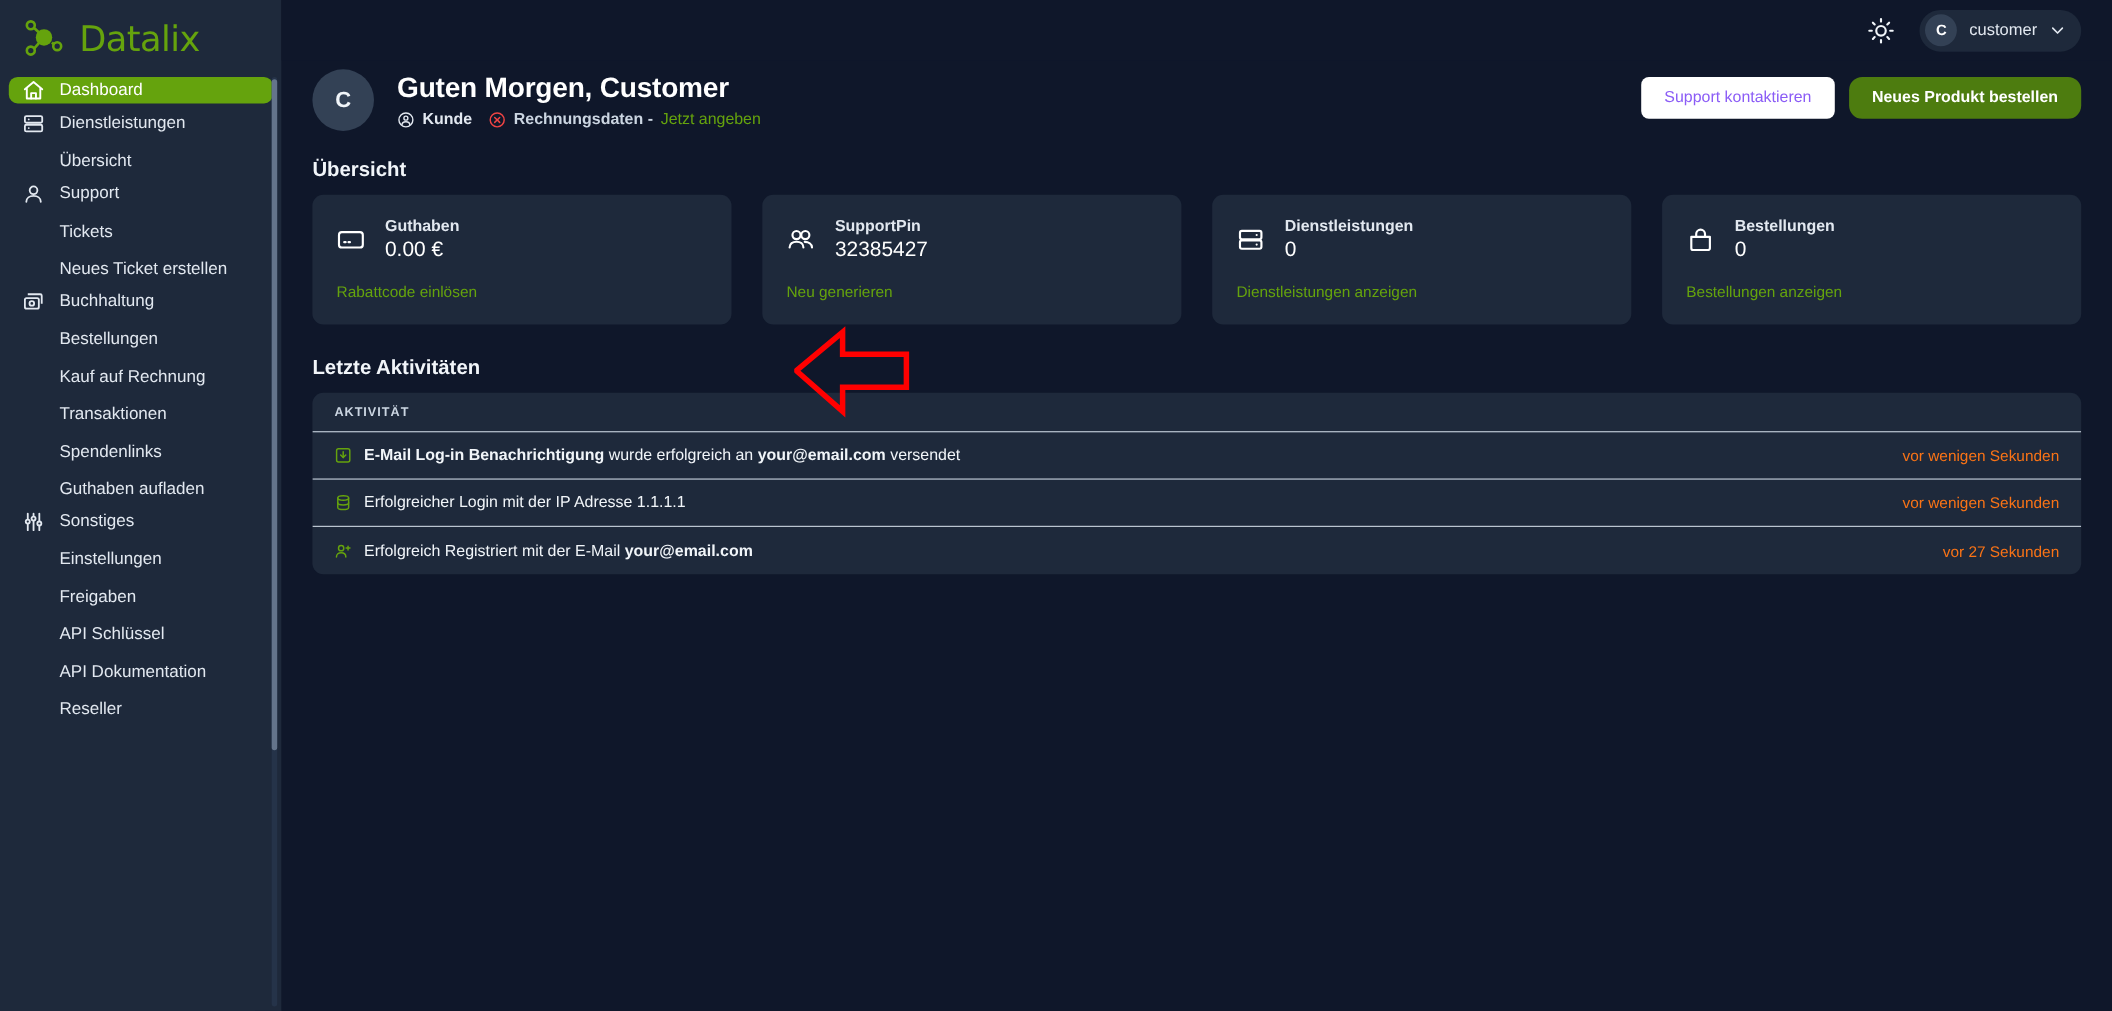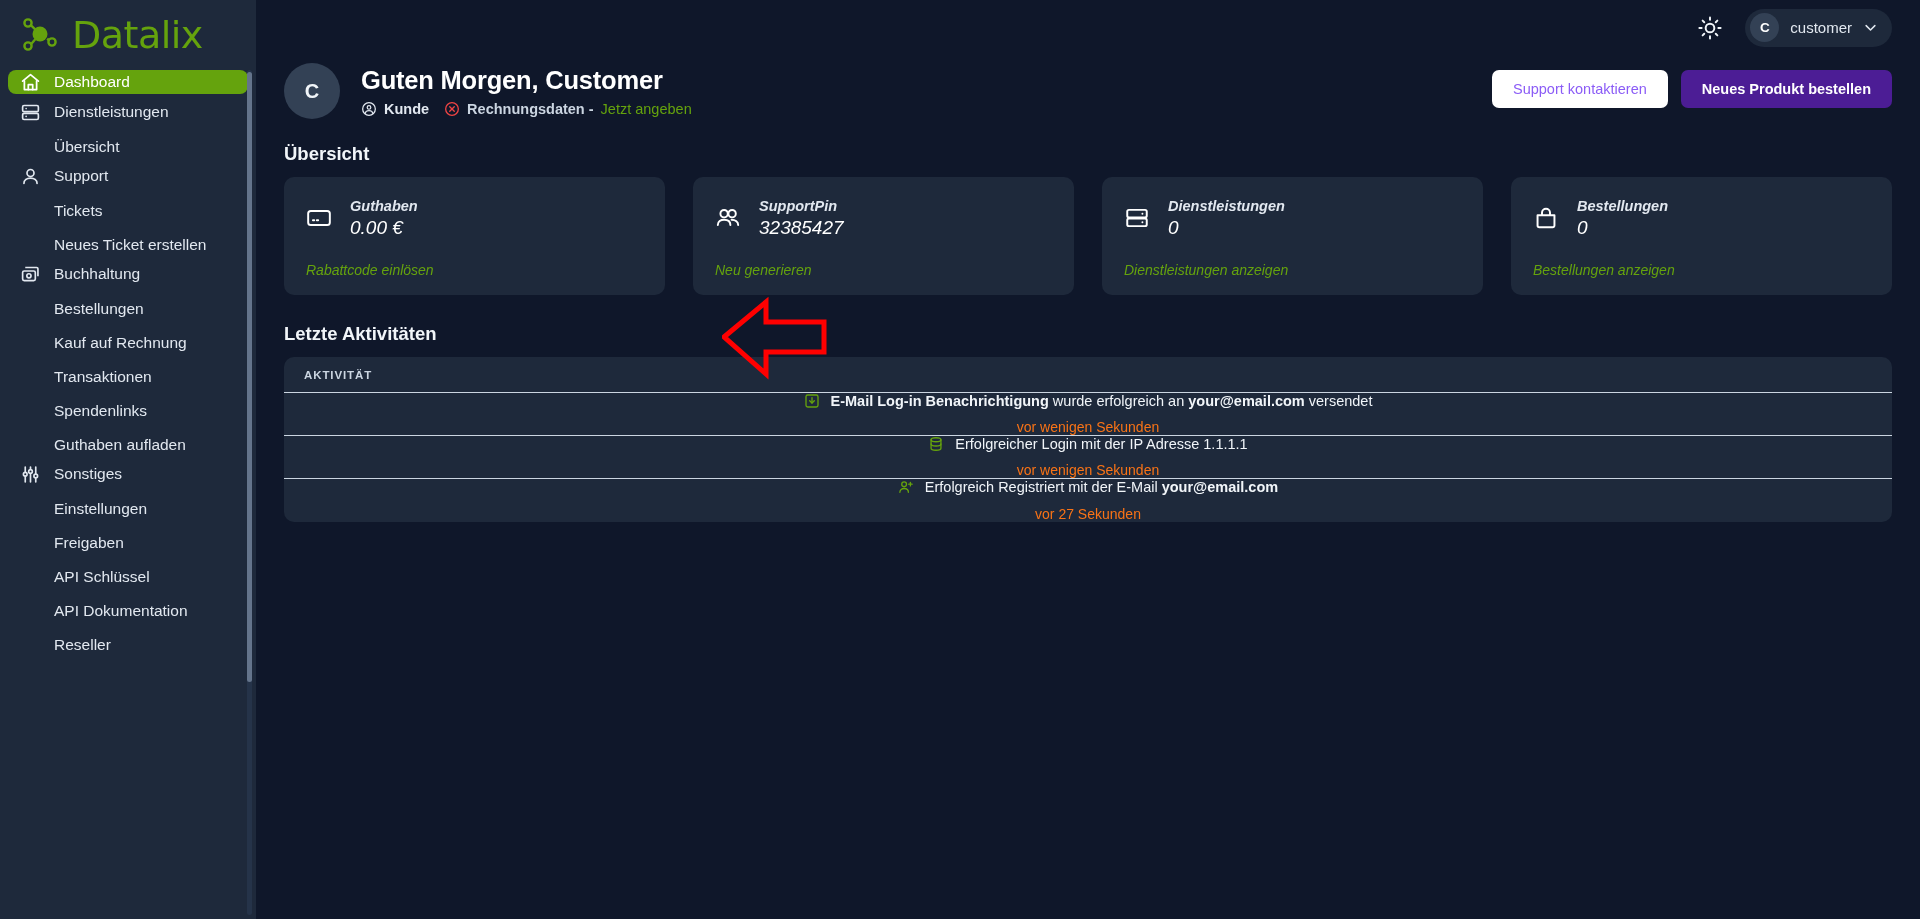--- a/index.html
+++ b/index.html
@@ -19,21 +19,21 @@
     position: relative;
     overflow: hidden;
   }
   .logo-row {
     height: 70px;
     display: flex; align-items: center;
     padding-left: 18px; gap: 10px;
   }
   .logo-mark { width: 44px; height: 44px; flex: 0 0 44px; }
   .logo-text {
-    color: #65a30d; font-size: 38px; font-weight: 400;
+    color: #65a30d; font-size: 32px; font-weight: 400;
     letter-spacing: -0.5px; line-height: 1;
     font-family: "DejaVu Sans", sans-serif;
   }
   .nav { padding: 0 8px; }
   .nav-group-item {
     display: flex; align-items: center; gap: 13px;
     height: 24px; padding: 0 12px;
     border-radius: 8px;
     color: #e2e8f0; font-size: 15.5px; font-weight: 500;
     margin-bottom: 6px;
@@ -108,32 +108,32 @@
 
   .greet-actions { display: flex; gap: 13px; padding-top: 7px; }
   .btn {
     height: 38px; padding: 0 21px; border-radius: 7px;
     font-size: 14.5px; font-weight: 600;
     display: flex; align-items: center; justify-content: center;
     cursor: pointer; border: none; white-space: nowrap;
     font-family: "Liberation Sans", sans-serif;
   }
   .btn-light { background: #ffffff; color: #8b5cf6; font-weight: 500; }
-  .btn-green { background: #4c1d95; color: #ffffff; }
+  .btn-green { background: #4d7c0f; color: #ffffff; border-radius: 12px; }
 
   .sec-title {
     color: #f1f5f9; font-size: 18.5px; font-weight: 600;
     margin-bottom: 12px;
   }
 
   .cards { display: flex; gap: 28px; margin-bottom: 28px; }
   .card {
     flex: 1 1 0; background: #1e293b; border-radius: 10px;
     padding: 20px 22px 17px 22px; min-height: 118px;
-    display: flex; flex-direction: column; justify-content: space-between; font-style: italic;
+    display: flex; flex-direction: column; 
   }
   .card-top { display: flex; align-items: center; gap: 18px; }
   .card-ico { width: 26px; height: 26px; flex: 0 0 26px; }
   .card-label { color: #e2e8f0; font-size: 14.5px; font-weight: 600; line-height: 1.25; }
   .card-value { color: #ffffff; font-size: 19px; font-weight: 500; margin-top: 2px; }
   .card-link {
     color: #65a30d; font-size: 14px; text-decoration: none;
     margin-top: 18px; display: inline-block; cursor: pointer;
   }
 
@@ -143,21 +143,20 @@
     padding: 0 20px; border-bottom: 1px solid #cbd5e1;
   }
   .panel-head .th {
     color: #cbd5e1; font-size: 11.5px; font-weight: 700;
     letter-spacing: 0.9px;
   }
   .act-row {
     display: flex; align-items: center; justify-content: space-between;
     height: 43px; padding: 0 20px;
     border-bottom: 1px solid #cbd5e1;
-    flex-direction: column;
   }
   .act-row:last-child { border-bottom: none; }
   .act-left { display: flex; align-items: center; gap: 11px; }
   .act-ico { width: 16px; height: 16px; flex: 0 0 16px; }
   .act-txt { color: #f1f5f9; font-size: 14.5px; }
   .act-txt b { font-weight: 700; }
   .act-time { color: #f97316; font-size: 14px; }
 
   
   .anno {

